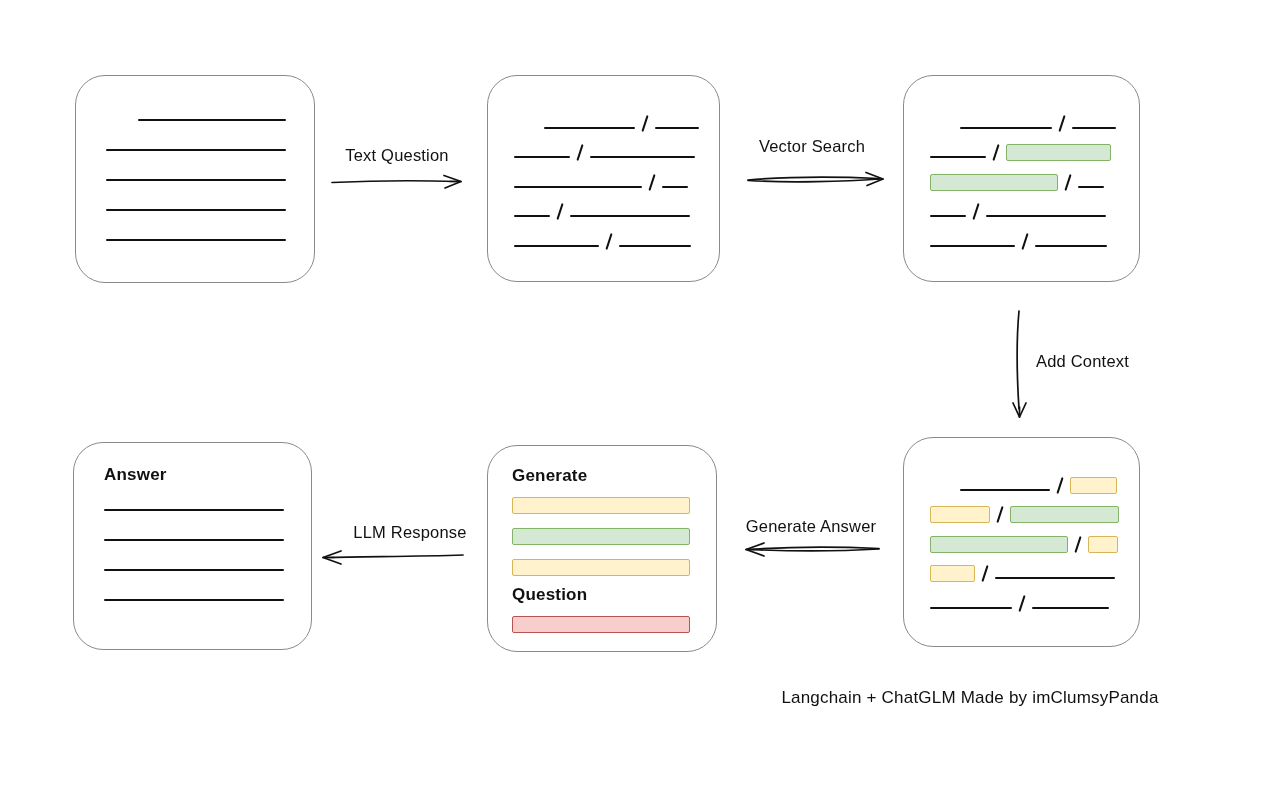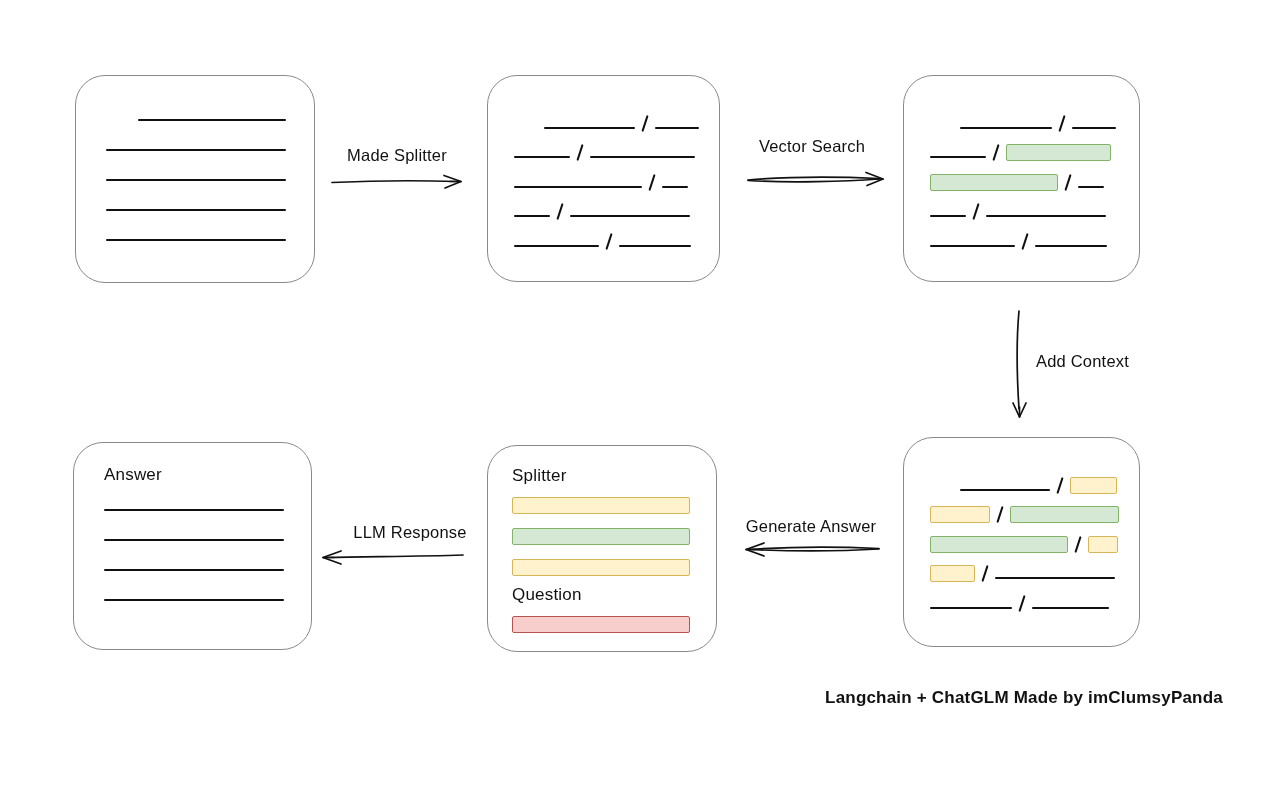--- a/index.html
+++ b/index.html
@@ -23,21 +23,21 @@
   .rows-pad{padding:26px 20px 0 26px;display:flex;flex-direction:column;}
   .seg-row{display:flex;align-items:flex-end;height:29.5px;}
   .seg-line{height:2px;background:var(--stroke,#111);margin-bottom:3px;border-radius:1px;}
   .slash{width:2.2px;height:17px;background:var(--stroke,#111);transform:rotate(18deg);margin:0 9px;border-radius:1px;}
   .seg-bar{height:17px;border:1.6px solid;box-sizing:border-box;border-radius:2px;margin-bottom:0;}
   .bar-green{background:var(--highlight-green,#d5e8d4);border-color:var(--highlight-green-border,#82b366);}
   .bar-yellow{background:var(--highlight-yellow,#fff2cc);border-color:var(--highlight-yellow-border,#d6b656);}
 
   
   .prompt-pad{padding:20px 26px 0 24px;}
-  .box-title{font-size:17px;font-weight:400;letter-spacing:.2px;}
+  .box-title{font-size:17px;font-weight:700;letter-spacing:.2px;}
   .kbar{height:17px;border:1.6px solid;box-sizing:border-box;border-radius:2px;width:100%;}
   .kbar.yellow{background:var(--highlight-yellow,#fff2cc);border-color:var(--highlight-yellow-border,#d6b656);}
   .kbar.green{background:var(--highlight-green,#d5e8d4);border-color:var(--highlight-green-border,#82b366);}
   .kbar.red{background:var(--highlight-red,#f8cecc);border-color:var(--highlight-red-border,#b85450);}
   .kbar + .kbar{margin-top:14px;}
   .knowledge-bars{margin-top:11px;}
   .question-title{margin-top:9px;}
   .question-bars{margin-top:11px;}
 
   
@@ -166,21 +166,21 @@
         <div class="seg-row">
           <div class="seg-line" style="width: 82px;"></div>
           <div class="slash"></div>
           <div class="seg-line" style="width: 77px;"></div>
         </div>
       </div>
   </div>
 
   <div class="box" style="left:487px;top:445px;width:230px;height:207px;">
     <div class="prompt-pad">
-      <div class="box-title">Splitter</div>
+      <div class="box-title">Generate</div>
       <div class="knowledge-bars">
           <div class="kbar yellow"></div>
           <div class="kbar green"></div>
           <div class="kbar yellow"></div>
         </div>
       <div class="box-title question-title">Question</div>
       <div class="question-bars">
           <div class="kbar red"></div>
         </div>
     </div>
@@ -191,21 +191,21 @@
       <div class="box-title">Answer</div>
       <div class="ans-lines">
           <div class="hline" style="width: 180px;"></div>
           <div class="hline" style="width: 180px;"></div>
           <div class="hline" style="width: 180px;"></div>
           <div class="hline" style="width: 180px;"></div>
         </div>
     </div>
   </div>
 
-  <div class="arrow-label center" style="left:333px;top:146px;width:128px;">Made Splitter</div>
+  <div class="arrow-label center" style="left:333px;top:146px;width:128px;">Text Question</div>
   <svg class="arrow-svg" style="left:330px;top:170px;" width="140" height="24">
     <path d="M2,12.5 C45,10.5 95,10.5 127,11.5"></path>
     <path d="M114,5.5 L131,11.5 L115,18"></path>
     <path d="M120,11.5 L131,11.5"></path>
   </svg>
 
   <div class="arrow-label center" style="left:748px;top:137px;width:128px;">Vector Search</div>
   <svg class="arrow-svg" style="left:745px;top:168px;" width="145" height="24">
     <path d="M3,12 C45,8.5 100,9 134,10.5"></path>
     <path d="M3,12.5 C45,15 100,13.5 134,11"></path>
@@ -228,15 +228,15 @@
     <path d="M6,11.5 L17,11.5"></path>
   </svg>
 
   <div class="arrow-label center" style="left:330px;top:523px;width:128px;margin-left:16px;">LLM Response</div>
   <svg class="arrow-svg" style="left:318px;top:545px;" width="148" height="24">
     <path d="M145,10 C100,11.5 50,11.5 8,12.5"></path>
     <path d="M23,6 L5,12.5 L23,19"></path>
     <path d="M5,12.5 L16,12.5"></path>
   </svg>
 
-  <div class="credit center" style="left:808px;top:688px;width:432px;font-weight:bold;">Langchain + ChatGLM Made by imClumsyPanda</div>
+  <div class="credit center" style="left:754px;top:688px;width:432px;">Langchain + ChatGLM Made by imClumsyPanda</div>
 
 </div>
 
 </body></html>

